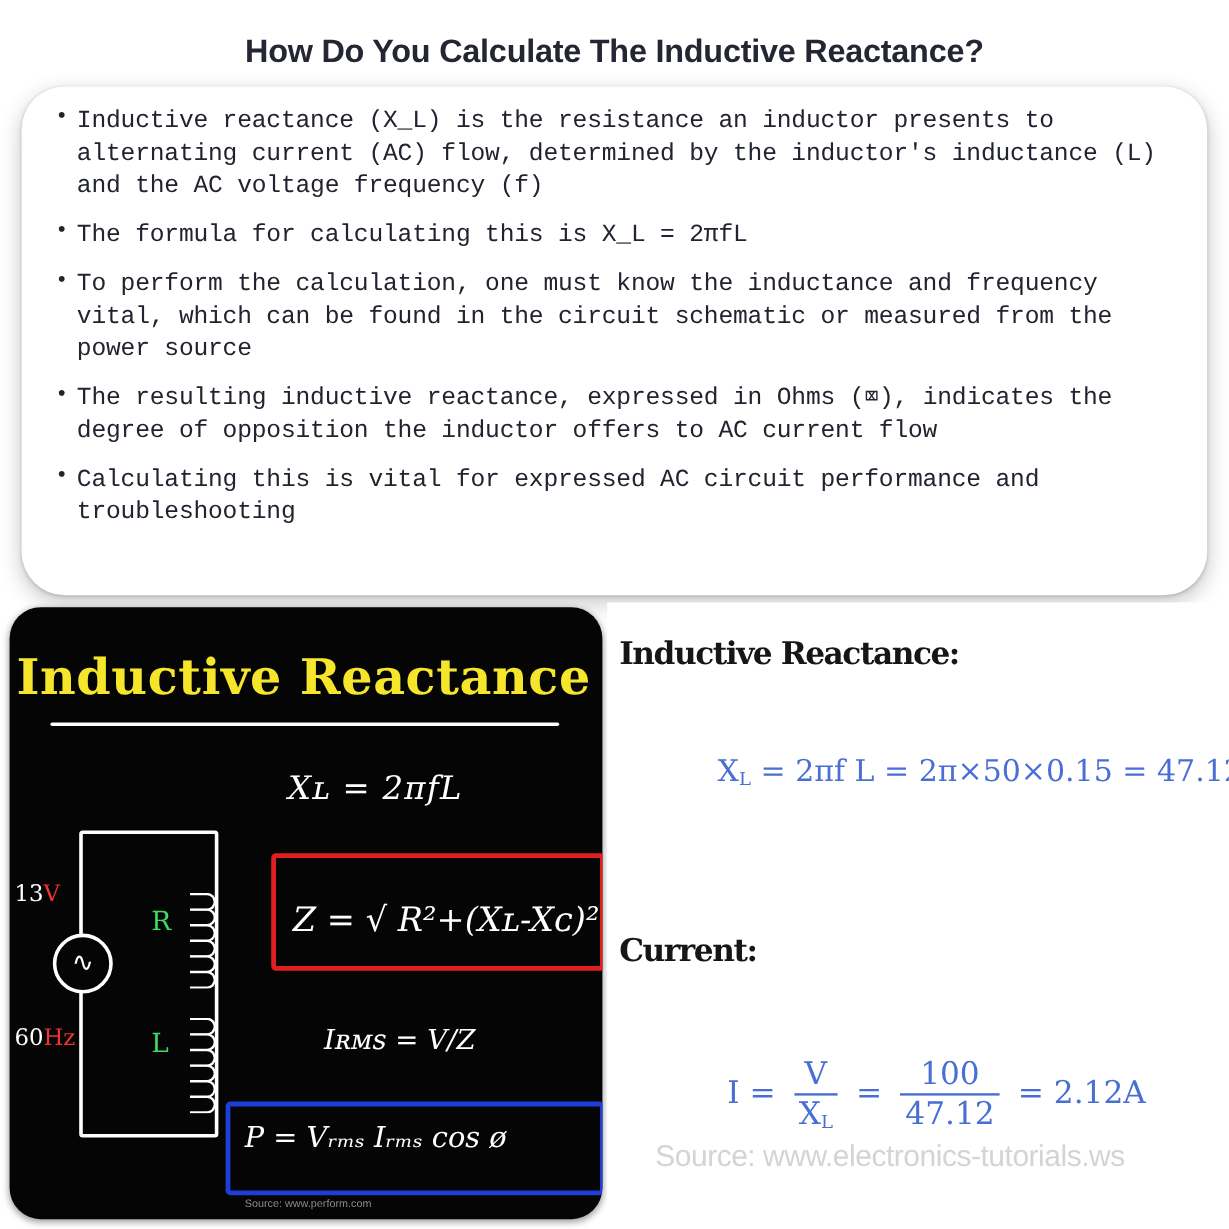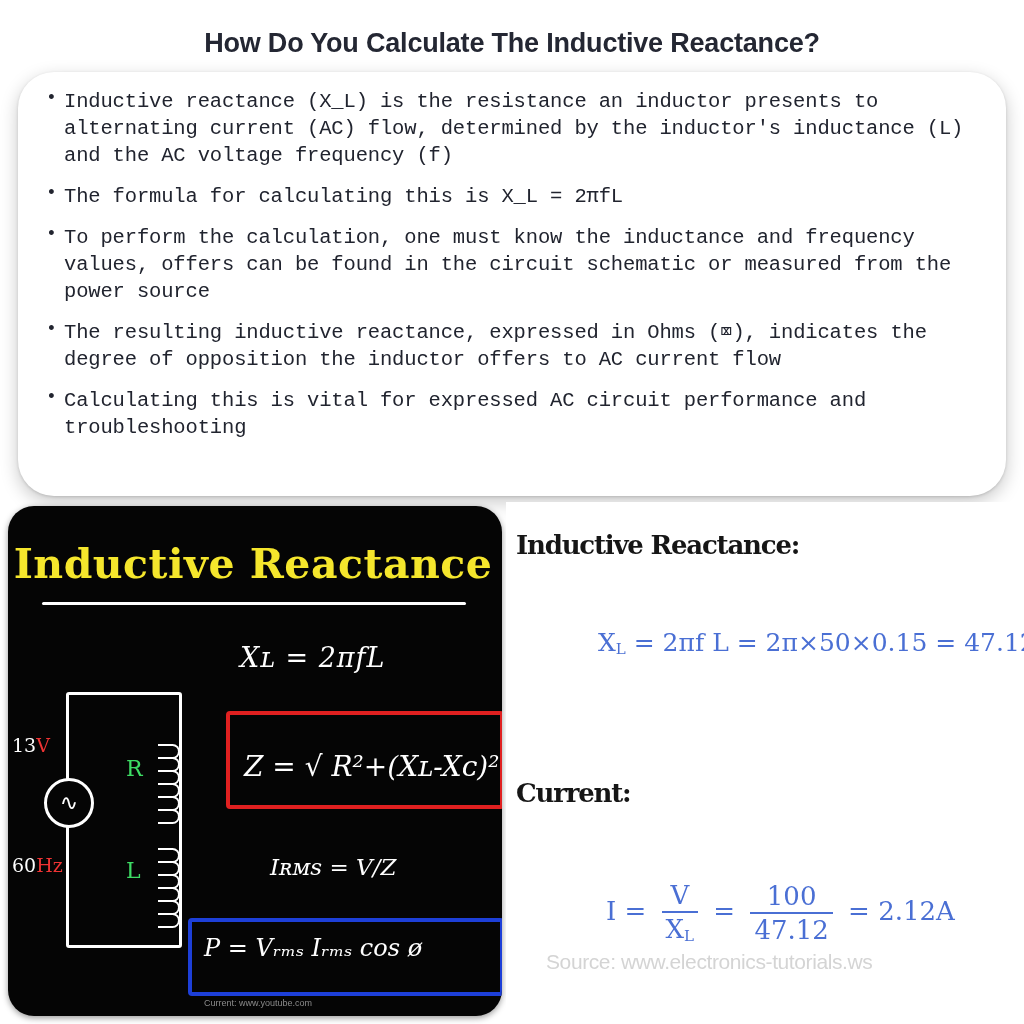--- a/index.html
+++ b/index.html
@@ -262,36 +262,36 @@
     margin: 0 7px;
   }
   .frac .num { display: block; padding: 0 4px; }
   .frac .bar { display: block; border-top: 2px solid #4a6fd4; margin: 1px 0; }
   .frac .den { display: block; padding: 0 4px; }
   .frac .den .sub { font-size: 15px; vertical-align: -3px; }
   .watermark {
     position: absolute;
     left: 40px;
     top: 448px;
-    font-size: 21px;
+    font-size: 25px;
     color: #d4d4d4;
     font-family: "Liberation Sans", sans-serif;
     letter-spacing: -0.4px;
   }
 </style>
 </head>
 <body>
 
 <h1 class="page-title">How Do You Calculate The Inductive Reactance?</h1>
 
 <div class="card">
   <ul class="bullets">
     <li>Inductive reactance (X_L) is the resistance an inductor presents to alternating current (AC) flow, determined by the inductor's inductance (L) and the AC voltage frequency (f)</li>
     <li>The formula for calculating this is X_L = 2πfL</li>
-    <li>To perform the calculation, one must know the inductance and frequency values, offers can be found in the circuit schematic or measured from the power source</li>
+    <li>To perform the calculation, one must know the inductance and frequency vital, which can be found in the circuit schematic or measured from the power source</li>
     <li>The resulting inductive reactance, expressed in Ohms (⌧), indicates the degree of opposition the inductor offers to AC current flow</li>
     <li>Calculating this is vital for expressed AC circuit performance and troubleshooting</li>
   </ul>
 </div>
 
 <div class="bottom">
 
   <div class="board">
     <div class="board-title">Inductive Reactance</div>
     <div class="board-rule"></div>
@@ -325,21 +325,21 @@
     </div>
     <div class="coil coil-l">
       <span></span>
         <span></span>
         <span></span>
         <span></span>
         <span></span>
         <span></span>
     </div>
 
-    <div class="board-credit">Current: www.youtube.com</div>
+    <div class="board-credit">Source: www.perform.com</div>
   </div>
 
   <div class="math">
     <div class="math-head head-1">Inductive Reactance:</div>
 
     <div class="math-eq eq-1">
       <span>X</span><span class="sub">L</span><span> = 2πf L = 2π×50×0.15 = 47.12Ω</span>
     </div>
 
     <div class="math-head head-2">Current:</div>

